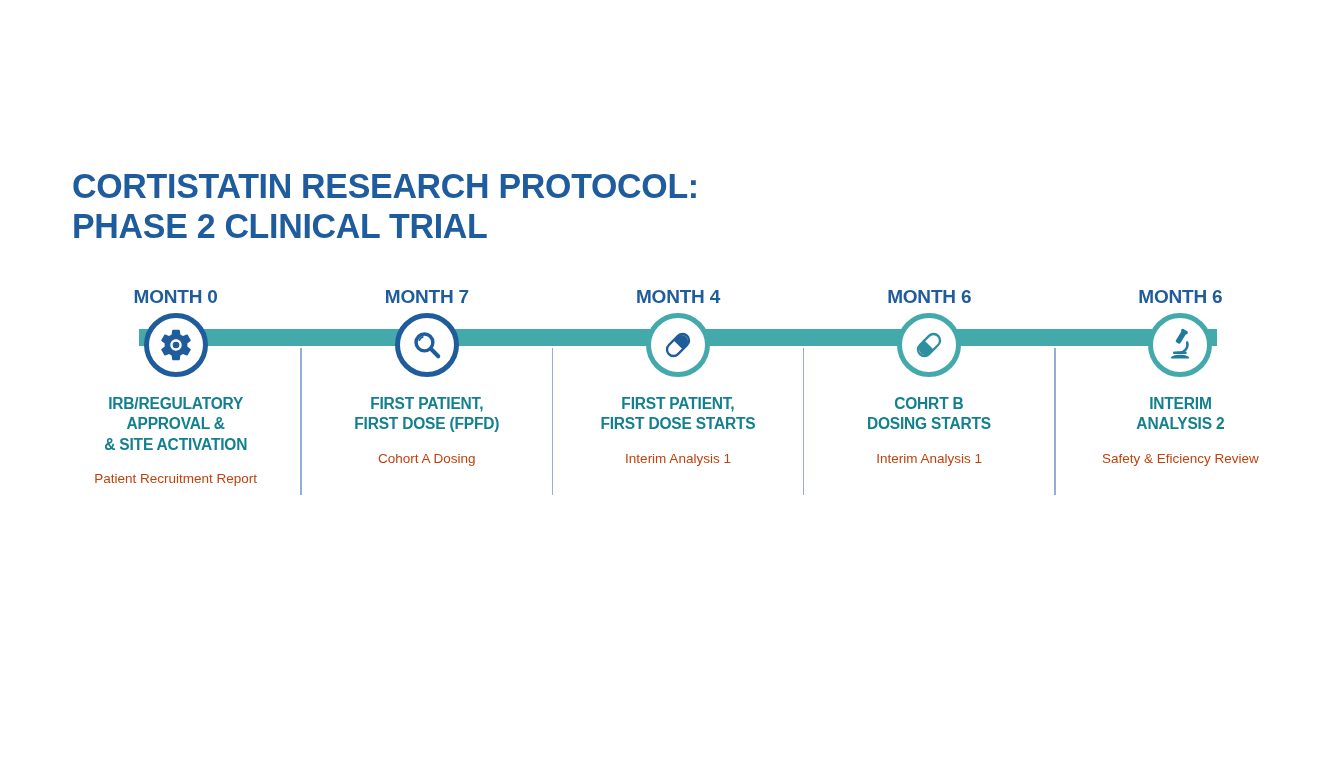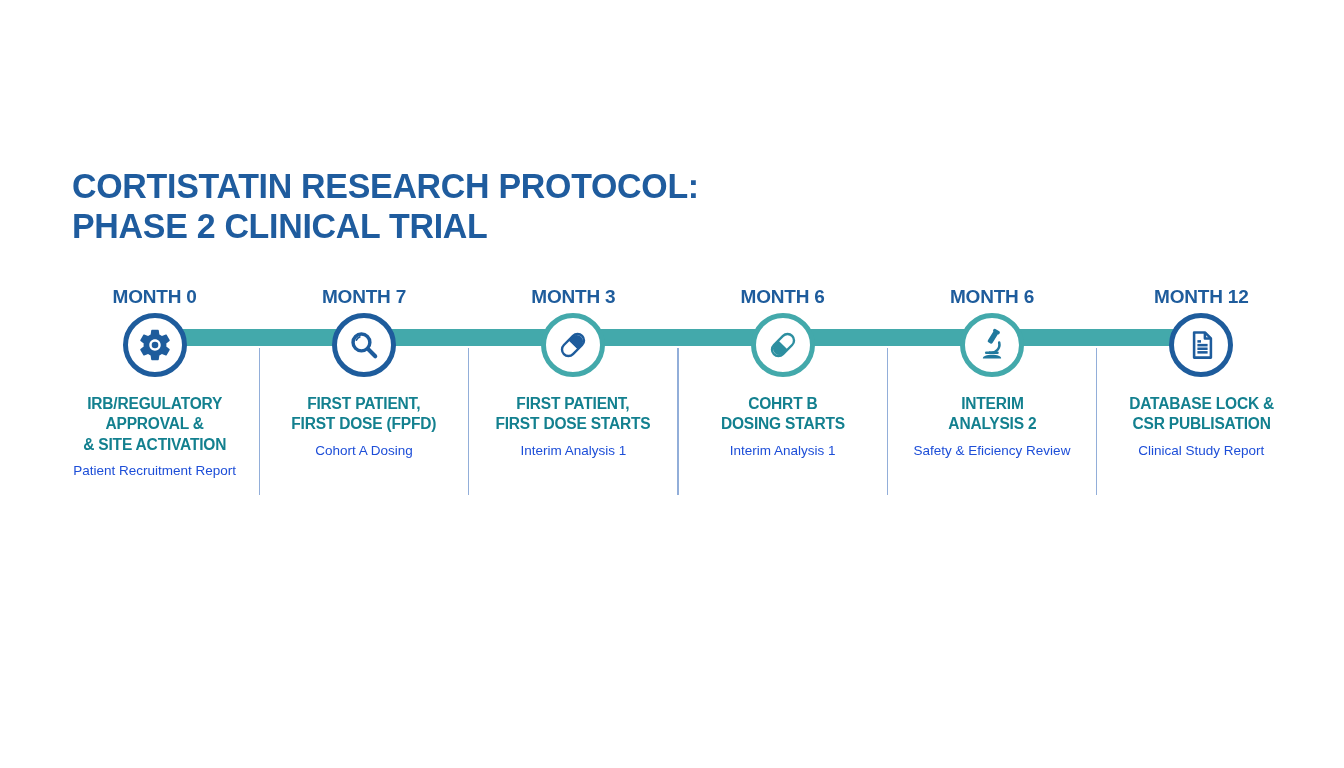--- a/index.html
+++ b/index.html
@@ -39,21 +39,21 @@
     display:flex; align-items:center; justify-content:center; z-index:3;
   }
   .circle.teal { border-color:#43a9ab; }
   .circle .icon { display:flex; align-items:center; justify-content:center; }
   .m-title {
     margin-top:17px; font-size:16px; font-weight:bold; color:#13808f;
     line-height:1.28; white-space:pre-line; letter-spacing:-0.2px;
     transform:scaleX(0.97);
   }
   .m-sub {
-    margin-top:7px; font-size:13.5px; color:#1d4ed8; line-height:1.32;
+    margin-top:15px; font-size:13.5px; color:#c2410c; line-height:1.32;
     white-space:pre-line;
   }
 </style>
 </head>
 <body>
 
 <div>
 
   <div class="page-title">
     <div>CORTISTATIN RESEARCH PROTOCOL:</div>
@@ -87,21 +87,21 @@
               <line x1="14.7" y1="14.7" x2="19.5" y2="19.5" stroke="#1e5c9c" stroke-width="2.7" stroke-linecap="round"></line>
               <path d="M6.9 8.7 a4.3 4.3 0 0 1 2.3-2.1" fill="none" stroke="#1e5c9c" stroke-width="1.2" stroke-linecap="round"></path>
             </svg>
           </span>
         </div>
         <div class="m-title">FIRST PATIENT,
 FIRST DOSE (FPFD)</div>
         <div class="m-sub">Cohort A Dosing</div>
       </div>
       <div class="col">
-        <div class="month">MONTH 3</div>
+        <div class="month">MONTH 4</div>
         <div class="circle teal">
           <span class="icon">
             <svg width="36" height="36" viewBox="0 0 24 24">
               <g transform="rotate(45 12 12)">
                 <path d="M7.7 12 V8.6 a4.3 4.3 0 0 1 8.6 0 V12 z" fill="#1e5c9c"></path>
                 <path d="M7.7 12 h8.6 v3.4 a4.3 4.3 0 0 1 -8.6 0 z" fill="#ffffff"></path>
                 <rect x="7.7" y="3.4" width="8.6" height="17.2" rx="4.3" fill="none" stroke="#1e5c9c" stroke-width="1.6"></rect>
               </g>
             </svg>
           </span>
@@ -141,33 +141,15 @@
                 <path d="M5.9 21 c0-1.7 2.6-2.5 6.1-2.5 s6.1 .8 6.1 2.5 z"></path>
               </g>
               <path d="M16.8 10.4 a5.5 5.5 0 0 1 -6.2 6.7" fill="none" stroke="#21799e" stroke-width="1.7" stroke-linecap="round"></path>
             </svg>
           </span>
         </div>
         <div class="m-title">INTERIM
 ANALYSIS 2</div>
         <div class="m-sub">Safety &amp; Eficiency Review</div>
       </div>
-      <div class="col">
-        <div class="month">MONTH 12</div>
-        <div class="circle ">
-          <span class="icon">
-            <svg width="36" height="36" viewBox="0 0 24 24" fill="none" stroke="#1e5c9c" stroke-width="1.7">
-              <path d="M7.4 3.6 h7.2 l4 4 v12.8 h-11.2 z" stroke-linejoin="round"></path>
-              <path d="M14.6 3.6 v4 h4" stroke-linejoin="round"></path>
-              <line x1="9.6" y1="9.6" x2="12" y2="9.6"></line>
-              <line x1="9.6" y1="12.1" x2="16.4" y2="12.1"></line>
-              <line x1="9.6" y1="14.5" x2="16.4" y2="14.5"></line>
-              <line x1="9.6" y1="16.9" x2="16.4" y2="16.9"></line>
-            </svg>
-          </span>
-        </div>
-        <div class="m-title">DATABASE LOCK &amp;
-CSR PUBLISATION</div>
-        <div class="m-sub">Clinical Study Report</div>
-      </div>
     </div>
 
 </div>
 
 </body></html>

